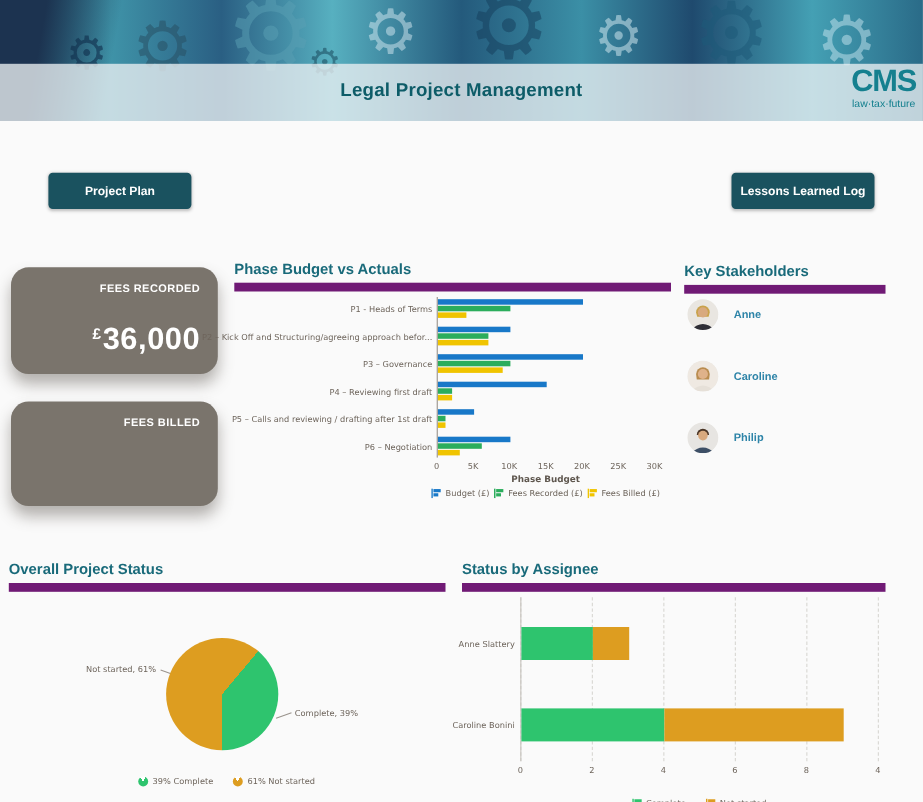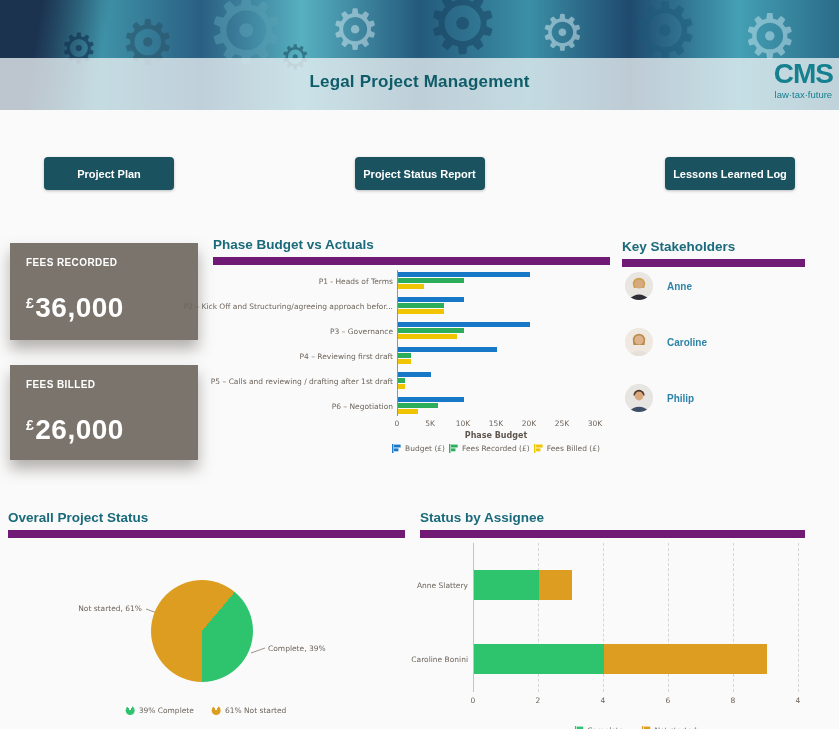--- a/index.html
+++ b/index.html
@@ -23,22 +23,22 @@
   .logo-tagline{font-size:9.5px;color:#15808f;margin-top:2px;}
 
   
   .nav-row{position:absolute;left:0;top:157px;width:839px;display:flex;
     justify-content:space-between;padding:0 44px;box-sizing:border-box;}
   .nav-btn{width:130px;height:33px;background:#1a525f;color:#fff;border:none;
     border-radius:4px;font-family:"Liberation Sans",sans-serif;font-size:11px;
     font-weight:bold;cursor:pointer;box-shadow:0 1px 3px rgba(0,0,0,.25);}
 
   
-  .kpi{position:absolute;left:10px;width:188px;background:#7a746c;border-radius:0;
-    color:#fff;padding:14px 16px;box-sizing:border-box;
+  .kpi{position:absolute;left:10px;width:188px;background:#7a746c;border-radius:16px;
+    color:#fff;text-align:right;padding:14px 16px;box-sizing:border-box;
     box-shadow:0 9px 14px rgba(90,84,78,.45);}
   .kpi1{top:243px;height:97px;}
   .kpi2{top:365px;height:95px;}
   .kpi-label{font-size:10px;font-weight:bold;letter-spacing:.4px;}
   .kpi-value{margin-top:24px;font-size:28px;font-weight:bold;letter-spacing:.5px;}
   .kpi-cur{font-size:14px;vertical-align:9px;font-weight:bold;margin-right:1px;}
 
   
   .panel-title{position:absolute;margin:0;font-size:13.5px;font-weight:bold;color:#196a7a;
     padding-bottom:5px;border-bottom:8px solid #701a75;box-sizing:border-box;}
@@ -94,31 +94,29 @@
     <div class="banner-band"></div>
     <h1 class="banner-title">Legal Project Management</h1>
     <div class="logo">
       <div class="logo-text">CMS</div>
       <div class="logo-tagline">law·tax·future</div>
     </div>
   </header>
 
   <nav class="nav-row">
     <button class="nav-btn">Project Plan</button>
-    <button class="nav-btn">Project Status Report</button>
     <button class="nav-btn">Lessons Learned Log</button>
   </nav>
 
   <section class="kpi kpi1">
     <div class="kpi-label">FEES RECORDED</div>
     <div class="kpi-value"><span class="kpi-cur">£</span><span>36,000</span></div>
   </section>
   <section class="kpi kpi2">
     <div class="kpi-label">FEES BILLED</div>
-    <div class="kpi-value"><span class="kpi-cur">£</span><span>26,000</span></div>
   </section>
 
   <h2 class="panel-title pt-phase">Phase Budget vs Actuals</h2>
   <div class="chart" id="phase-chart">
       <div class="chart-label" style="right: 217px; top: 15px;">P1 - Heads of Terms</div>
       <div class="bar" style="left: 185px; top: 10px; width: 132px; height: 5px; background: rgb(24, 120, 200);"></div>
       <div class="bar" style="left: 185px; top: 16px; width: 66px; height: 5px; background: rgb(43, 173, 92);"></div>
       <div class="bar" style="left: 185px; top: 22px; width: 26.4px; height: 5px; background: rgb(240, 196, 0);"></div>
       <div class="chart-label" style="right: 217px; top: 40px;">P2 – Kick Off and Structuring/agreeing approach befor...</div>
       <div class="bar" style="left: 185px; top: 35px; width: 66px; height: 5px; background: rgb(24, 120, 200);"></div>

